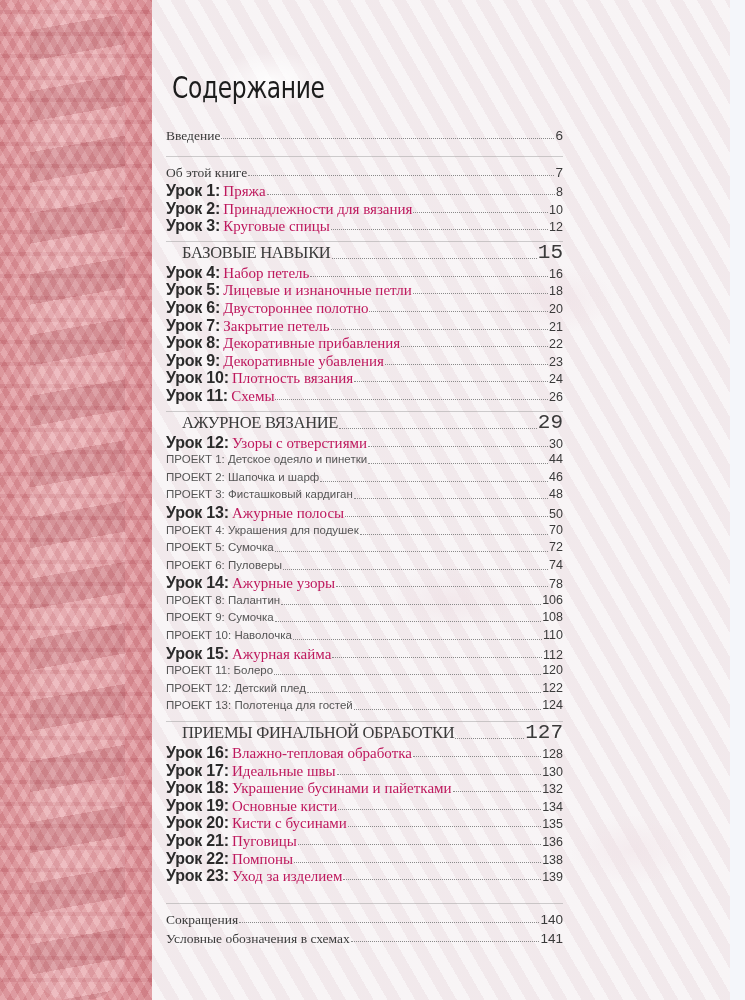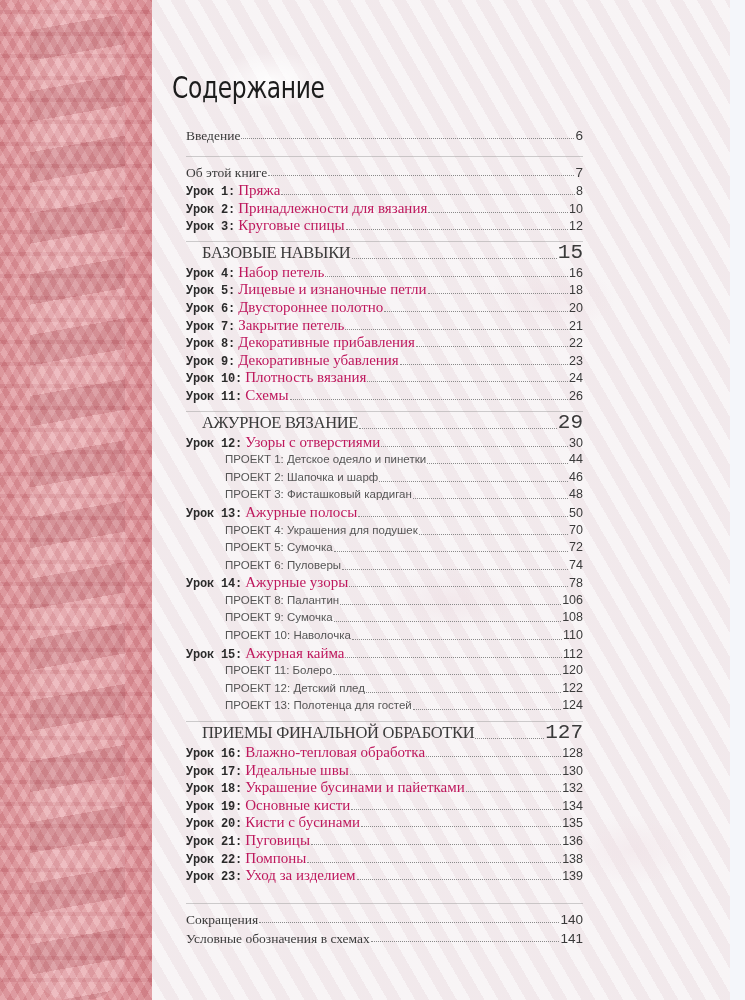--- a/index.html
+++ b/index.html
@@ -36,34 +36,34 @@
   .right-strip {
     position:absolute; left:730px; top:0; width:15px; height:1000px;
     background:#f4f6fa;
   }
   .title {
     position:absolute; left:172px; top:70px;
     font-family:"DejaVu Sans", sans-serif; font-size:30px; font-weight:normal;
     color:#1c1c1c; letter-spacing:-0.5px; transform:scaleX(0.78); transform-origin:left center;
     margin:0;
   }
-  .toc { position:absolute; left:186px; top:126px; width:397px; }
+  .toc { position:absolute; left:166px; top:126px; width:397px; }
   .group { position:relative; }
   .group.rule { border-top:1px solid rgba(150,150,150,0.45); }
   .row {
     display:flex; align-items:baseline; white-space:nowrap; overflow:hidden;
     height:17.6px; line-height:17.6px; font-size:12.5px;
   }
   .row .lbl { flex:0 0 auto; }
   .row .lesson-no {
-    font-family:Liberation Mono, monospace; font-weight:bold; color:#2b2b2b;
-    font-size:12px; letter-spacing:-0.2px;
+    font-family:Liberation Sans, sans-serif; font-weight:bold; color:#2b2b2b;
+    font-size:16px; letter-spacing:-0.2px;
   }
   .row .lesson-name { font-family:"Liberation Serif", serif; color:#be185d; font-size:15px; }
-  .row.project .lesson-name { font-family:"Liberation Sans", sans-serif; color:#555; font-size:11.5px;margin-left:39px; }
+  .row.project .lesson-name { font-family:"Liberation Sans", sans-serif; color:#555; font-size:11.5px; }
   .row .dots {
     flex:1 1 auto; overflow:hidden; margin:0 1px;
     border-bottom:1px dotted #8a8a8a; height:11px; align-self:flex-start; margin-top:1px;
   }
   .row .page-no { flex:0 0 auto; font-size:12.5px; color:#3a3a3a; font-family:"Liberation Sans", sans-serif; }
   .row.plain { font-size:13.5px; height:19px; line-height:19px; }
   .row.plain .lesson-name { font-size:13.5px; color:#3a3a3a; }
   .row.plain .page-no { font-size:13.5px; }
   .row.section { height:22px; line-height:22px; }
   .row.section .lesson-name { font-size:16.5px; color:#3a3a3a; letter-spacing:-0.3px;margin-left:16px; }

